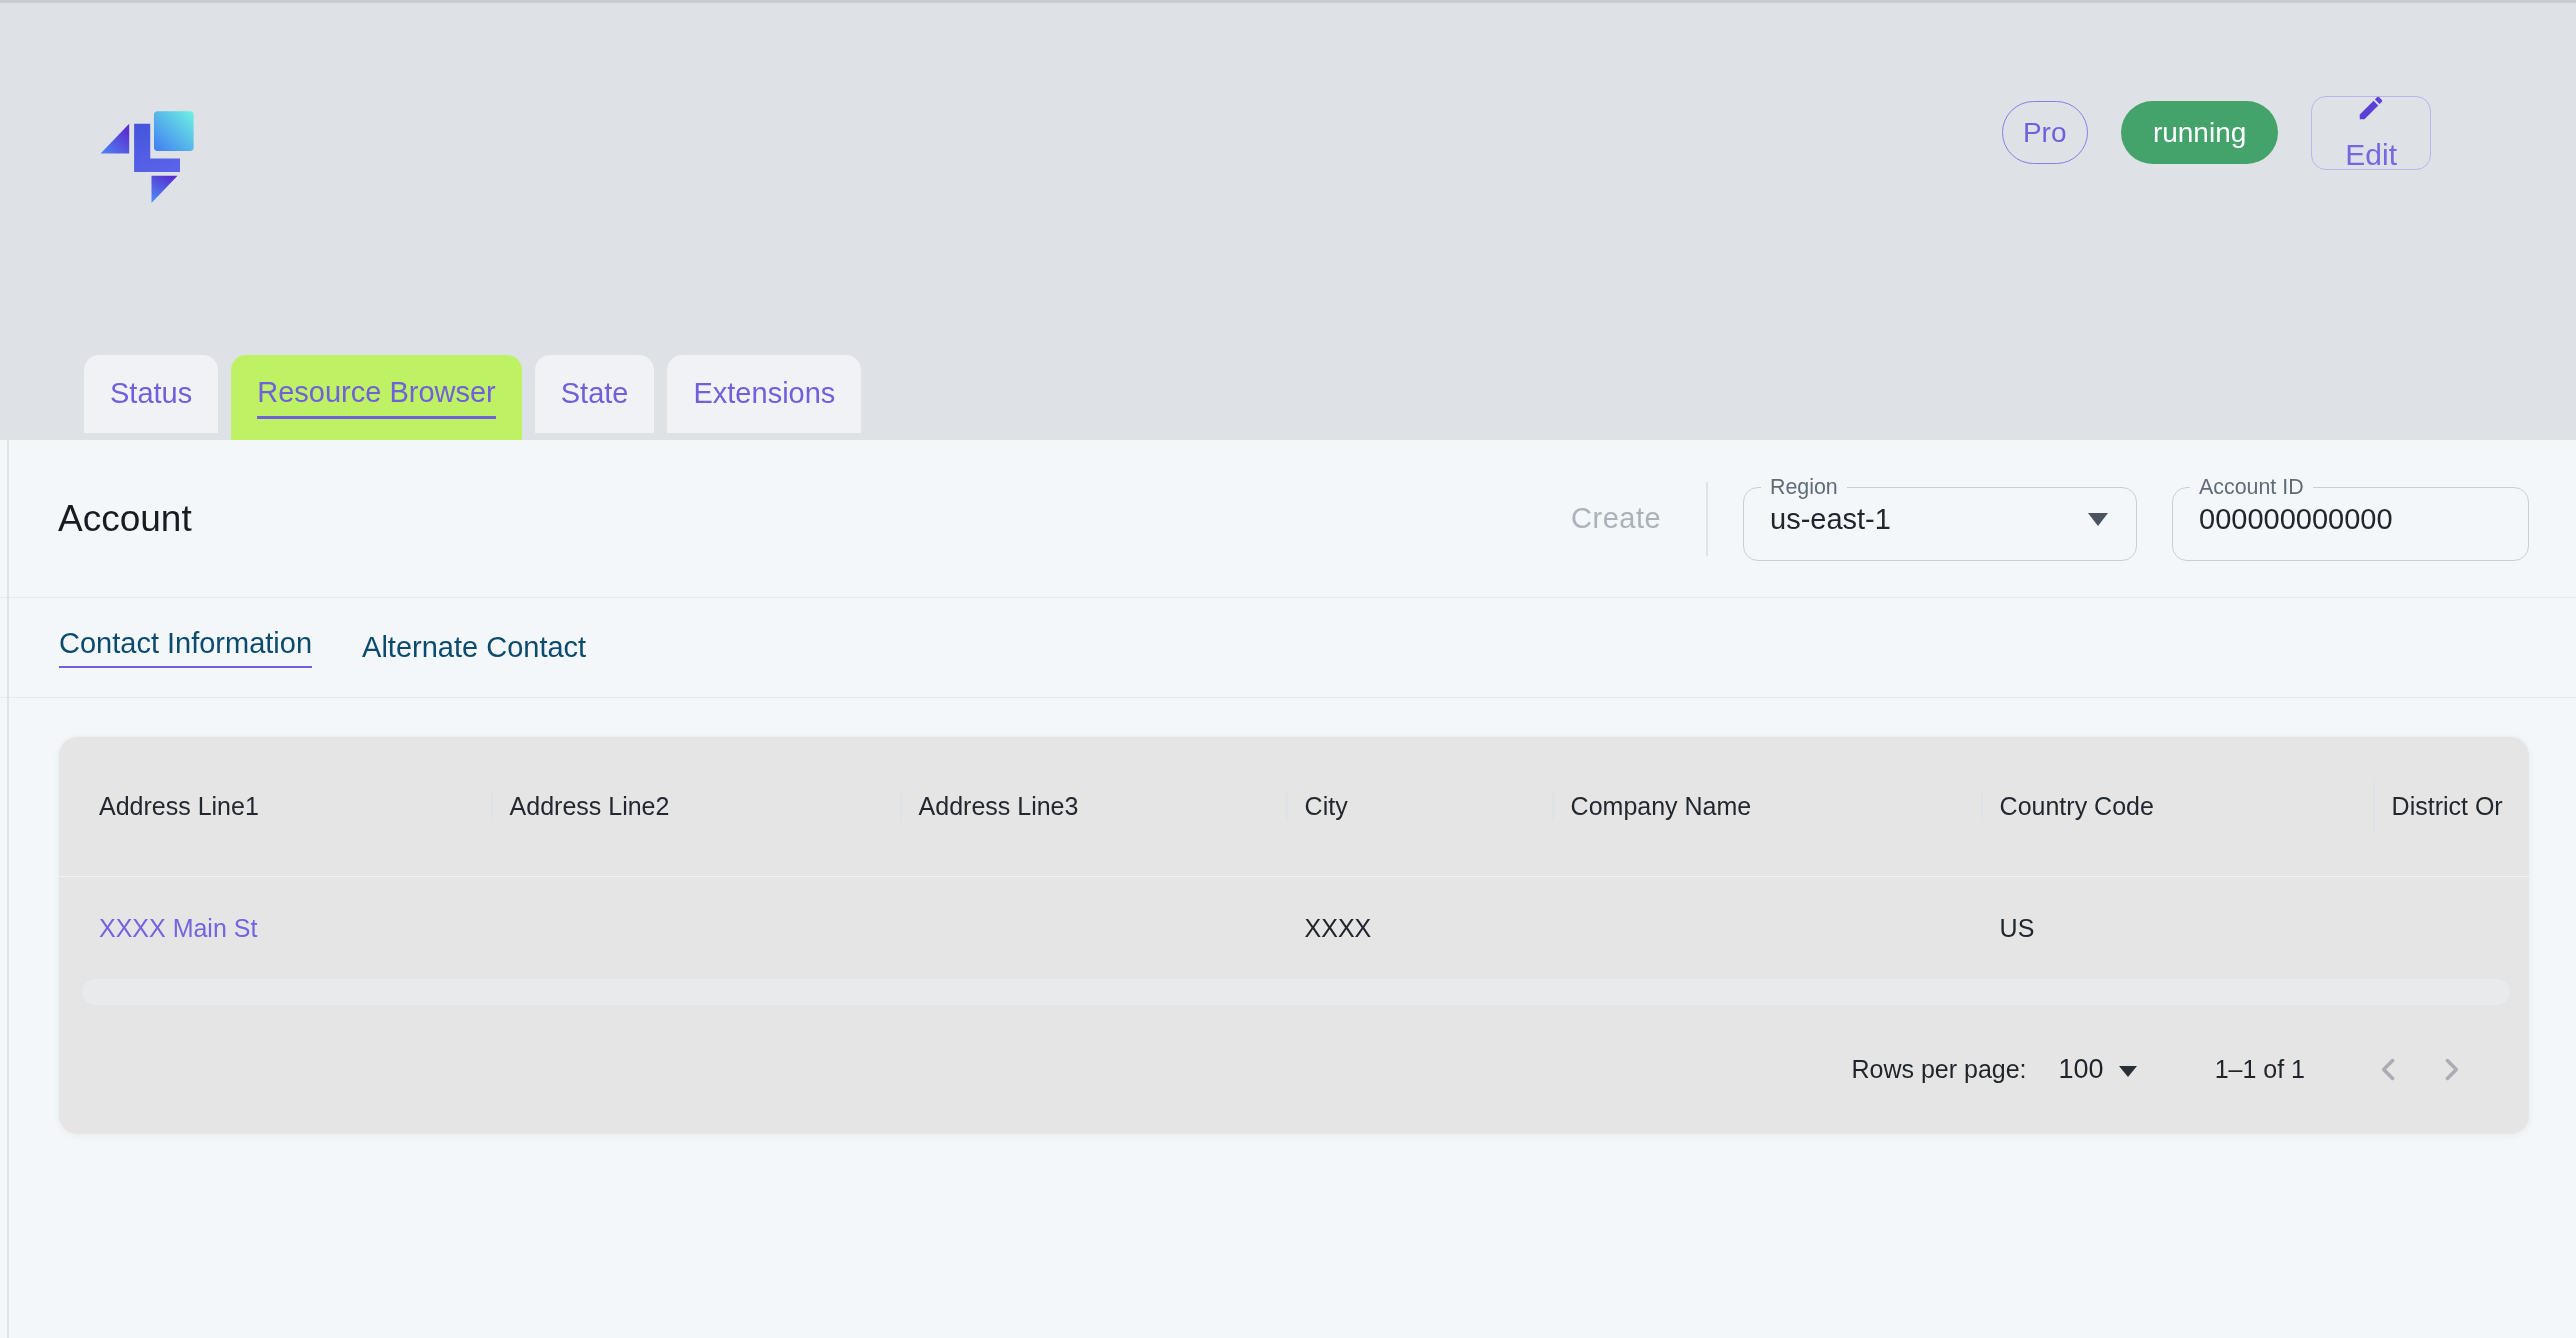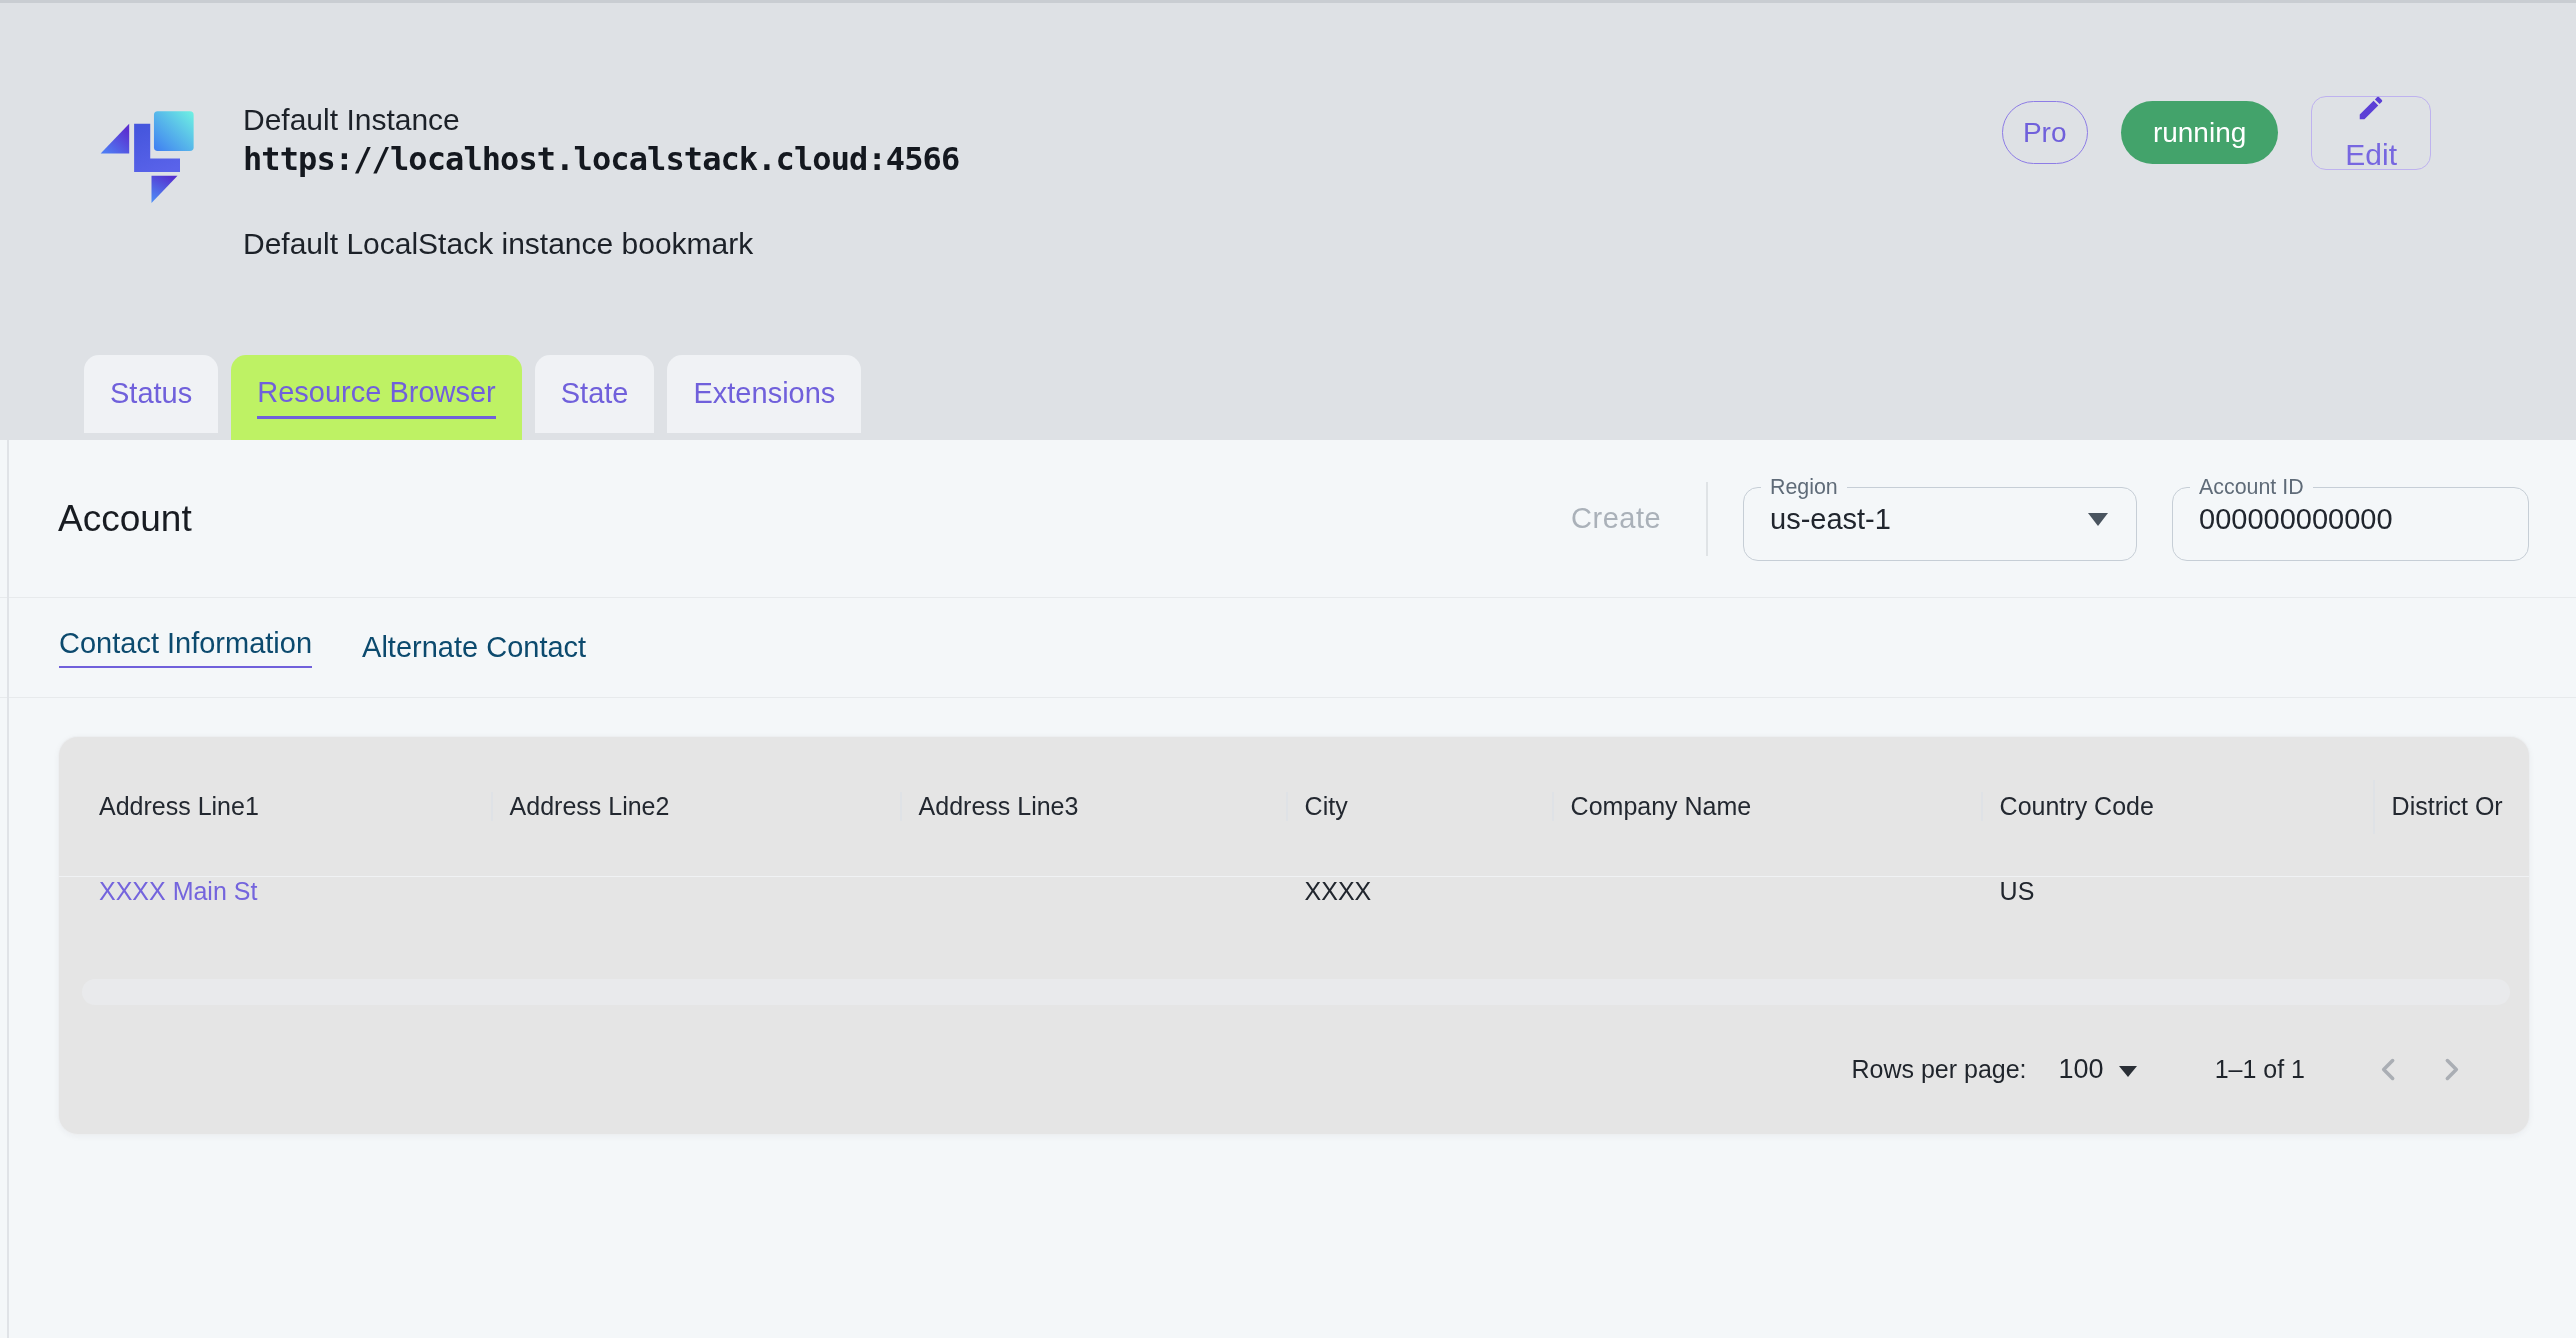--- a/index.html
+++ b/index.html
@@ -69,21 +69,21 @@
   .col0 { width:432px; padding-left:40px; }
   .col1 { width:409px; }
   .col2 { width:386px; }
   .col3 { width:266px; }
   .col4 { width:429px; }
   .col5 { width:392px; }
   .col6 { flex:1 1 auto; overflow:visible; }
   .th { font-size:25px; font-weight:500; color:#232830; }
   .th:not(.col0)::before { content:""; position:absolute; left:0; top:50%; transform:translateY(-50%);
                            width:1.9px; height:54px; background:#dfe2e6; }
-  .trow { height:102px; display:flex; }
+  .trow { height:102px; display:flex; align-items:center; }
   .td { font-size:25px; color:#21262e; }
   .td.link { color:#7464dd; cursor:pointer; }
 
   .scroll-track { height:26px; margin:0 19.5px 0 23px; border-radius:13px; background:#e9eaec; cursor:pointer; }
 
   .pagination { flex:1; display:flex; align-items:center; justify-content:flex-end;
                 padding-right:46px; font-size:25px; color:#1f242b; }
   .rpp-label { margin-right:32px; }
   .rpp-select { display:flex; align-items:center; cursor:pointer; margin-right:78px; }
   .rpp-value { font-size:27px; }
@@ -120,25 +120,20 @@
             <stop offset="1" stop-color="#4e8bf5"></stop>
         </linearGradient>
       </defs>
       <rect x="54" y="14" width="32" height="32" rx="3" fill="url(#lgCyan)"></rect>
       <polygon points="34,24 34,48 11,48" fill="url(#lgPurp)"></polygon>
       <path d="M38 24 h13 v28 h24 v11 h-37 z" fill="url(#lgBlue)"></path>
       <polygon points="52,66 73,66 52,88" fill="url(#lgPurp2)"></polygon>
     </svg>
   </div>
 
-  <div class="head-text">
-    <div class="instance-title">Default Instance</div>
-    <div class="instance-url">https://localhost.localstack.cloud:4566</div>
-    <div class="instance-subtitle">Default LocalStack instance bookmark</div>
-  </div>
 
   <div class="head-badges">
     <div class="badge-pro">Pro</div>
     <div class="badge-running">running</div>
     <button class="btn-edit">
       <span>
         <svg class="pencil-svg" width="30" height="30" viewBox="0 0 24 24" fill="#5b3fd6">
           <path d="M3 17.25V21h3.75L17.81 9.94l-3.75-3.75L3 17.25zM20.71 7.04c.39-.39.39-1.02 0-1.41l-2.34-2.34a.9959.9959 0 0 0-1.41 0l-1.83 1.83 3.75 3.75 1.83-1.83z"></path>
         </svg>
       </span>

